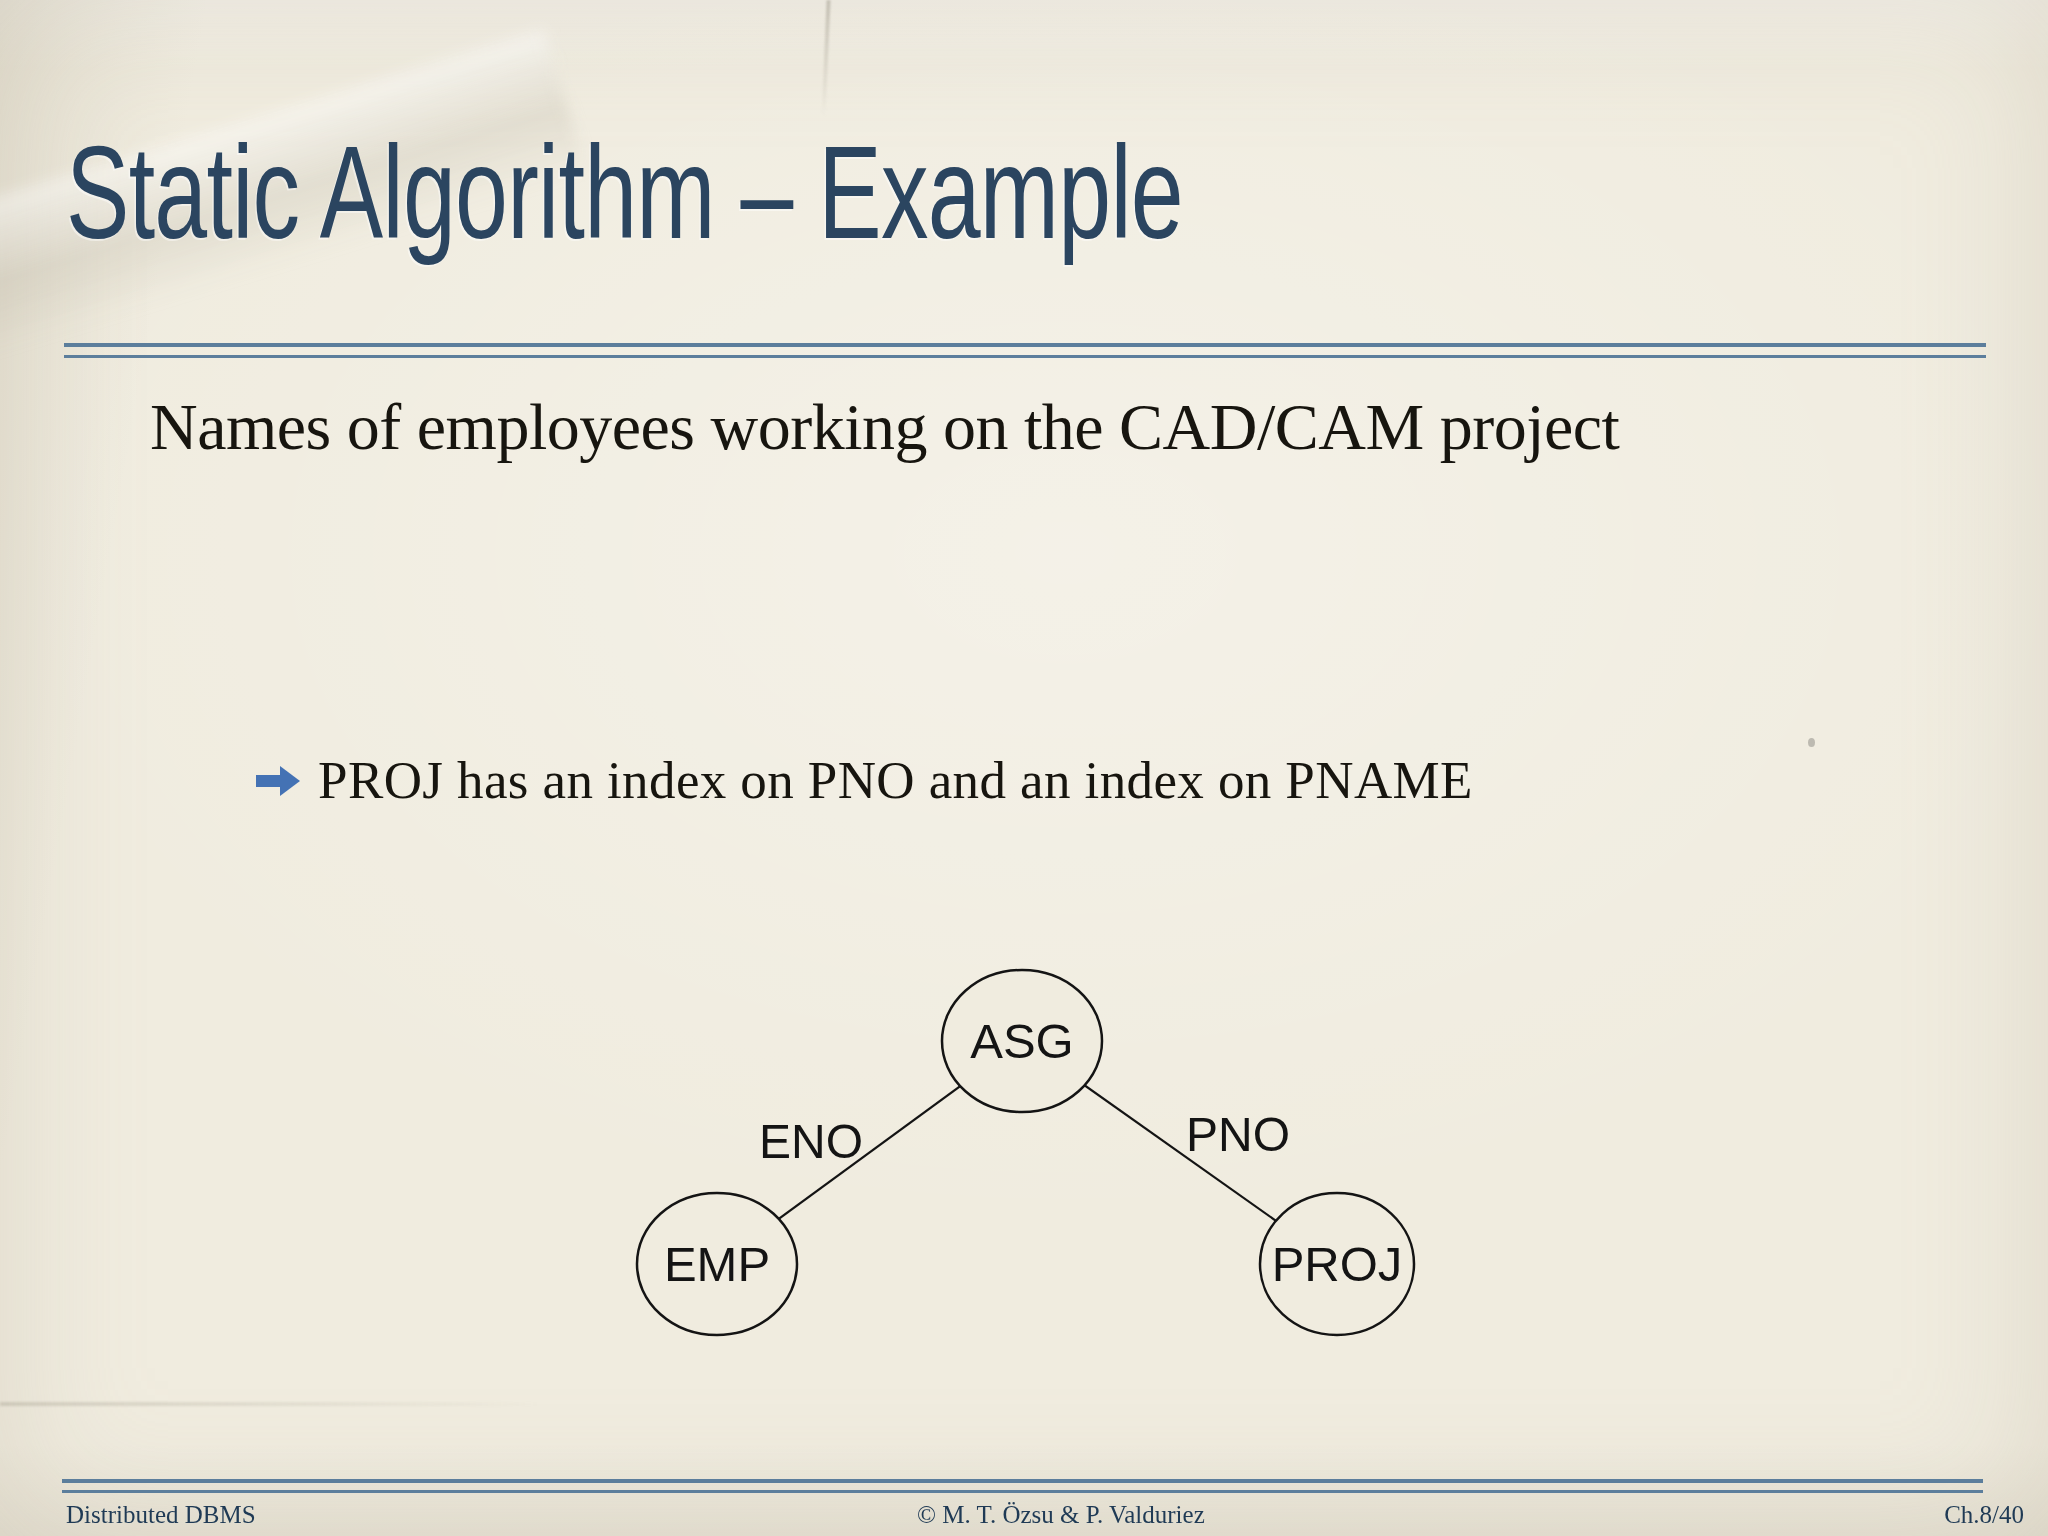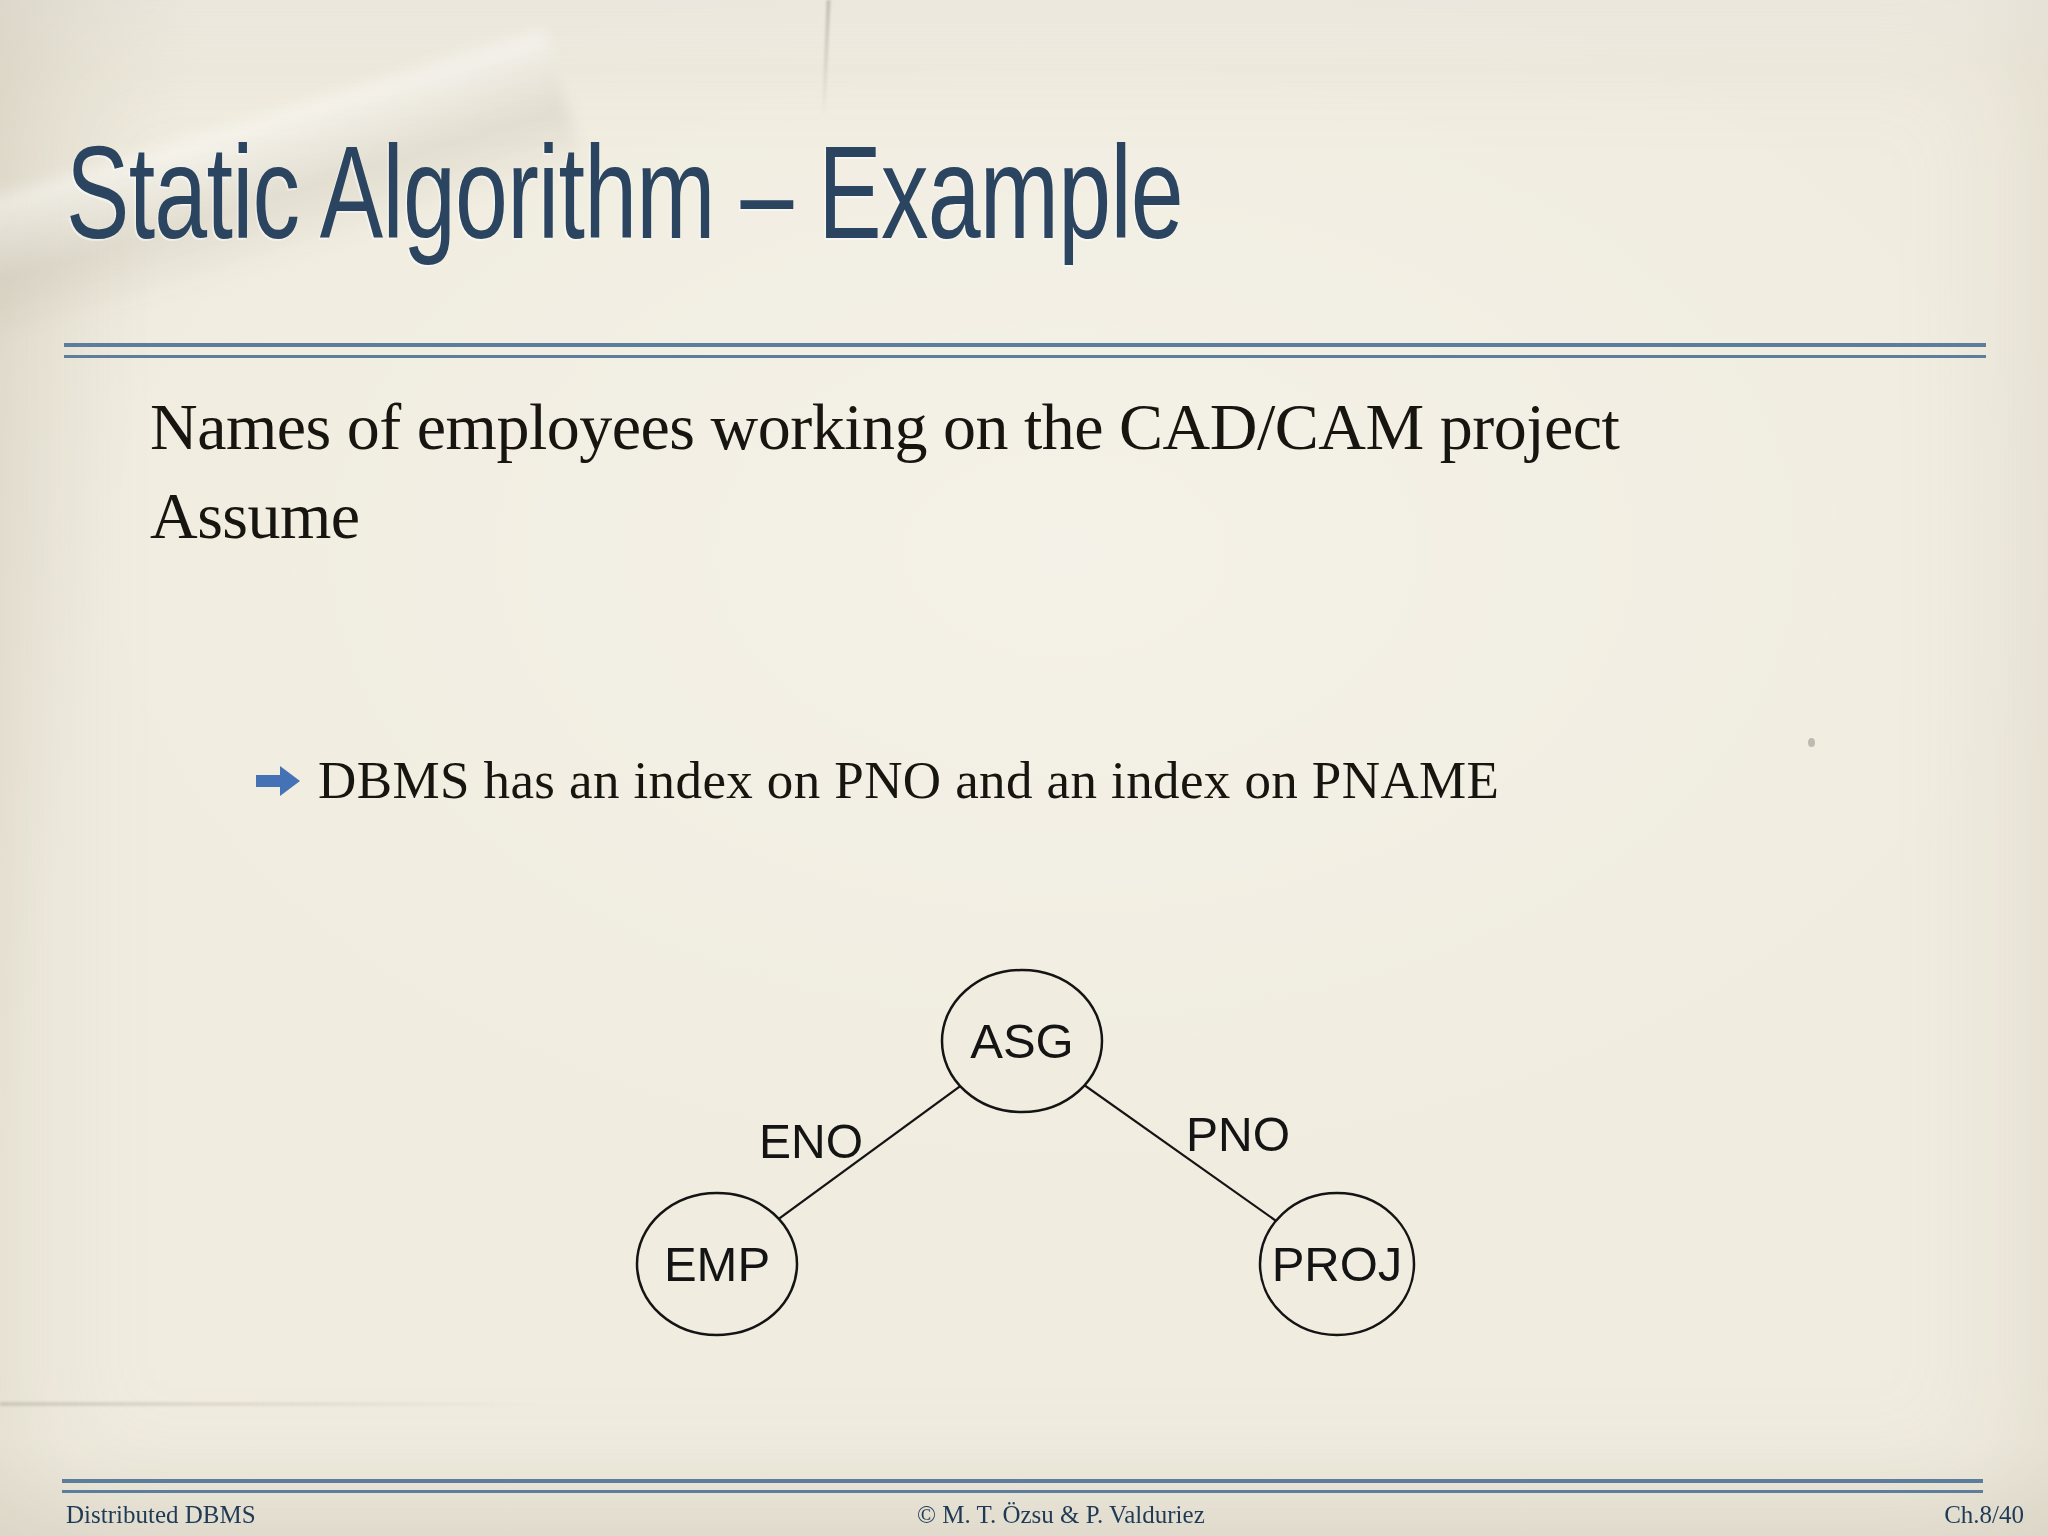--- a/index.html
+++ b/index.html
@@ -77,28 +77,27 @@
   <div class="crease crease-top-left"></div>
   <div class="crease crease-top-center"></div>
   <div class="crease crease-bottom-left"></div>
   <div class="crease speck"></div>
 
   <h1 class="title">Static Algorithm – Example</h1>
 
   <div class="rule rule-top"></div>
 
   <div class="body-line body-line-1">Names of employees working on the CAD/CAM project</div>
-  <div class="body-line body-line-2">Assume</div>
 
   <div class="bullet-row bullet-row-3">
     <span class="arrow">
         <span class="shaft"></span>
         <span class="head"></span>
       </span>
-    <span>DBMS has an index on PNO and an index on PNAME</span>
+    <span>PROJ has an index on PNO and an index on PNAME</span>
   </div>
 
   <svg class="diagram" width="2048" height="1536" viewBox="0 0 2048 1536">
     <line x1="1022" y1="1041" x2="717" y2="1264"></line>
     <line x1="1022" y1="1041" x2="1337" y2="1264"></line>
 
     <ellipse cx="1022" cy="1041" rx="80" ry="71"></ellipse>
     <ellipse cx="717" cy="1264" rx="80" ry="71"></ellipse>
     <ellipse cx="1337" cy="1264" rx="77" ry="71"></ellipse>
 

